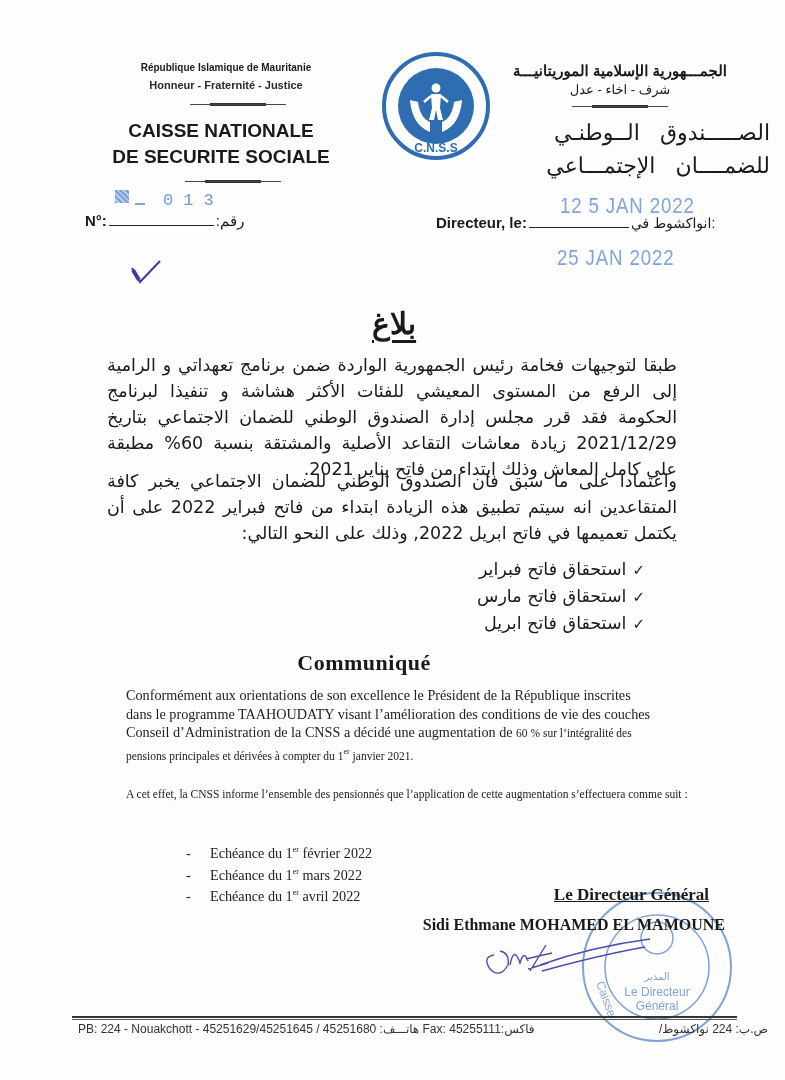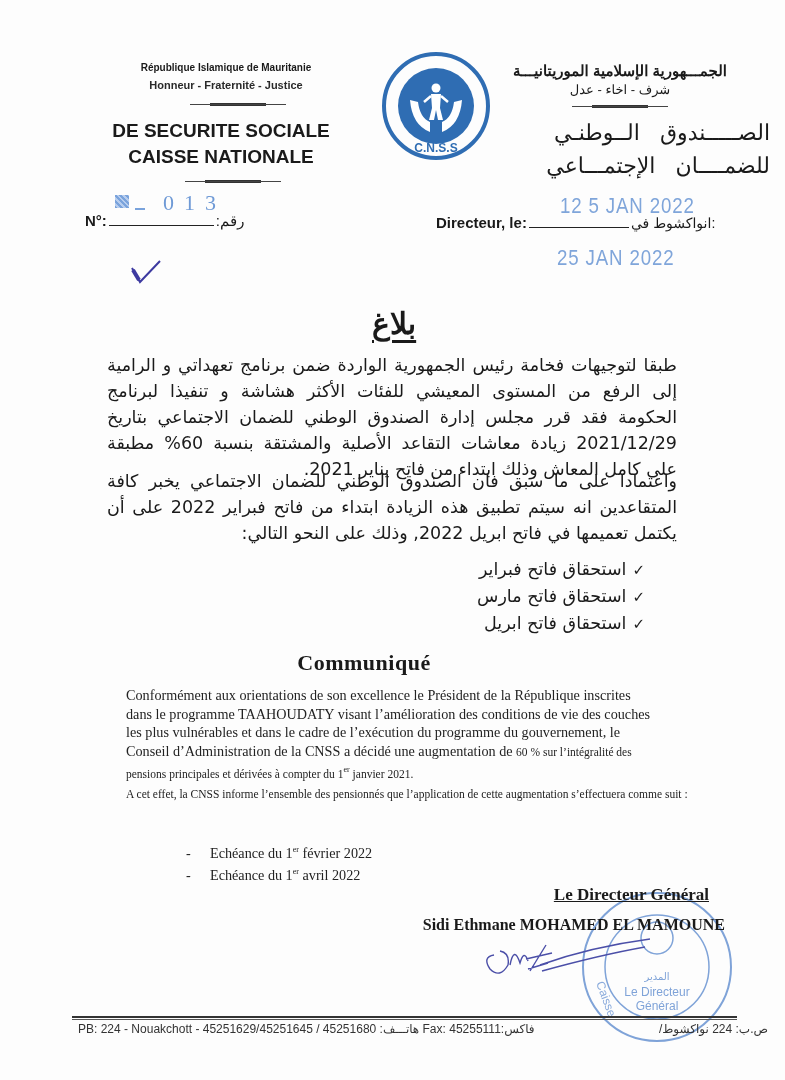--- a/index.html
+++ b/index.html
@@ -27,21 +27,21 @@
   #hdr-right { left: 470px; top: 62px; width: 300px; direction: rtl; }
   #hdr-right .rep { font-weight: bold; font-size: 15px; text-align: center; letter-spacing: 0.3px; }
   #hdr-right .motto { font-size: 13px; text-align: center; margin-top: 2px; }
   #hdr-right .sep { margin: 8px auto 0; }
   #hdr-right .cnss { font-size: 22px; text-align: right; margin-top: 8px; line-height: 33px; word-spacing: 14px; }
 
   
   #num-row { left: 85px; top: 212px; font-size: 15px; font-weight: bold; }
   #num-row .line { display: inline-block; width: 105px; border-bottom: 1px solid #222; margin: 0 2px; height: 12px; vertical-align: baseline; }
   #num-row .ar { font-weight: normal; }
-  #num-stamp { left: 115px; top: 190px; color: #6f9ad6; font-size: 22px; letter-spacing: 10px; font-family: Liberation Serif, serif; }
+  #num-stamp { left: 115px; top: 190px; color: #6f9ad6; font-size: 17px; letter-spacing: 10px; font-family: Liberation Mono, monospace; }
   #num-stamp .blk { display: inline-block; width: 14px; height: 13px; background: repeating-linear-gradient(45deg,#7aa3dc 0 2px,#b7cdee 2px 4px); vertical-align: 2px; margin-right: 6px; }
   #num-stamp .dash { display: inline-block; width: 10px; height: 2px; background: #7aa3dc; vertical-align: 0; margin-right: 18px; }
 
   #tick { left: 130px; top: 258px; }
 
   
   #date-row { left: 436px; top: 214px; font-size: 15px; font-weight: bold; white-space: nowrap; }
   #date-row .line { display: inline-block; width: 100px; border-bottom: 1px solid #222; margin: 0 2px; height: 12px; }
   #date-row .ar { font-weight: normal; font-size: 14px; }
   .datestamp { color: #7fa5da; font-size: 22px; letter-spacing: 1px; font-family: "Liberation Sans", sans-serif; transform: scaleX(0.85); transform-origin: left; }
@@ -81,22 +81,22 @@
   #footer .ar { direction: rtl; }
 </style>
 </head>
 <body>
 
 <div id="hdr-left" class="abs">
   <div class="rep">République Islamique de Mauritanie</div>
   <div class="motto">Honneur - Fraternité - Justice</div>
   <div class="sep"></div>
   <div class="cnss">
+    <div>CAISSE NATIONALE</div>
     <div>DE SECURITE SOCIALE</div>
-    <div>CAISSE NATIONALE</div>
   </div>
   <div class="sep sep2"></div>
 </div>
 
 <svg id="logo" class="abs" viewBox="0 0 112 112">
   <circle cx="56" cy="56" r="52" fill="none" stroke="#2f6db3" stroke-width="4"></circle>
   <circle cx="56" cy="56" r="38" fill="#2f6db3"></circle>
   <path d="M30 50 Q32 75 50 82 L50 72 Q40 68 38 52 Z" fill="#fff"></path>
   <path d="M82 50 Q80 75 62 82 L62 72 Q72 68 74 52 Z" fill="#fff"></path>
   <circle cx="56" cy="38" r="4.5" fill="#fff"></circle>
@@ -139,27 +139,27 @@
 <ul id="ar-list" class="abs">
   <li>استحقاق فاتح فبراير</li>
   <li>استحقاق فاتح مارس</li>
   <li>استحقاق فاتح ابريل</li>
 </ul>
 
 <div id="fr-title" class="abs">Communiqué</div>
 <div id="fr-p1" class="abs fr">
   <div>Conformément aux orientations de son excellence le  Président de la République inscrites</div>
   <div>dans le programme TAAHOUDATY visant l’amélioration  des conditions de vie des couches</div>
-  <div>les plus vulnérables et dans le cadre de l’exécution du programme du gouvernement, le</div>
   <div><span>Conseil d’Administration de la CNSS a décidé une augmentation de</span> <span class="small">60 %  sur l’intégralité des</span></div>
   <div class="small"><span>pensions principales et dérivées à compter du 1</span><sup>er</sup><span> janvier 2021.</span></div>
 </div>
 <div id="fr-p2" class="abs fr">A cet effet, la CNSS informe l’ensemble des pensionnés que l’application de cette augmentation s’effectuera comme suit :</div>
 <ul id="fr-list" class="abs fr">
   <li><span>Echéance du 1</span><sup>er</sup><span> février 2022</span></li>
+  <li><span>Echéance du 1</span><sup>er</sup><span> mars 2022</span></li>
   <li><span>Echéance du 1</span><sup>er</sup><span> avril 2022</span></li>
 </ul>
 
 <svg id="sig-stamp" class="abs" viewBox="0 0 158 158">
   <circle cx="79" cy="79" r="74" fill="none" stroke="#7fa3d8" stroke-width="2"></circle>
   <circle cx="79" cy="79" r="52" fill="none" stroke="#7fa3d8" stroke-width="1.5"></circle>
   <circle cx="79" cy="50" r="16" fill="none" stroke="#7fa3d8" stroke-width="1.5"></circle>
   <text x="79" y="92" text-anchor="middle" font-size="10" fill="#7fa3d8" font-family="DejaVu Sans, sans-serif">المدير</text>
   <text x="79" y="108" text-anchor="middle" font-size="12" fill="#7fa3d8" font-family="Liberation Sans, sans-serif">Le Directeur</text>
   <text x="79" y="122" text-anchor="middle" font-size="12" fill="#7fa3d8" font-family="Liberation Sans, sans-serif">Général</text>

